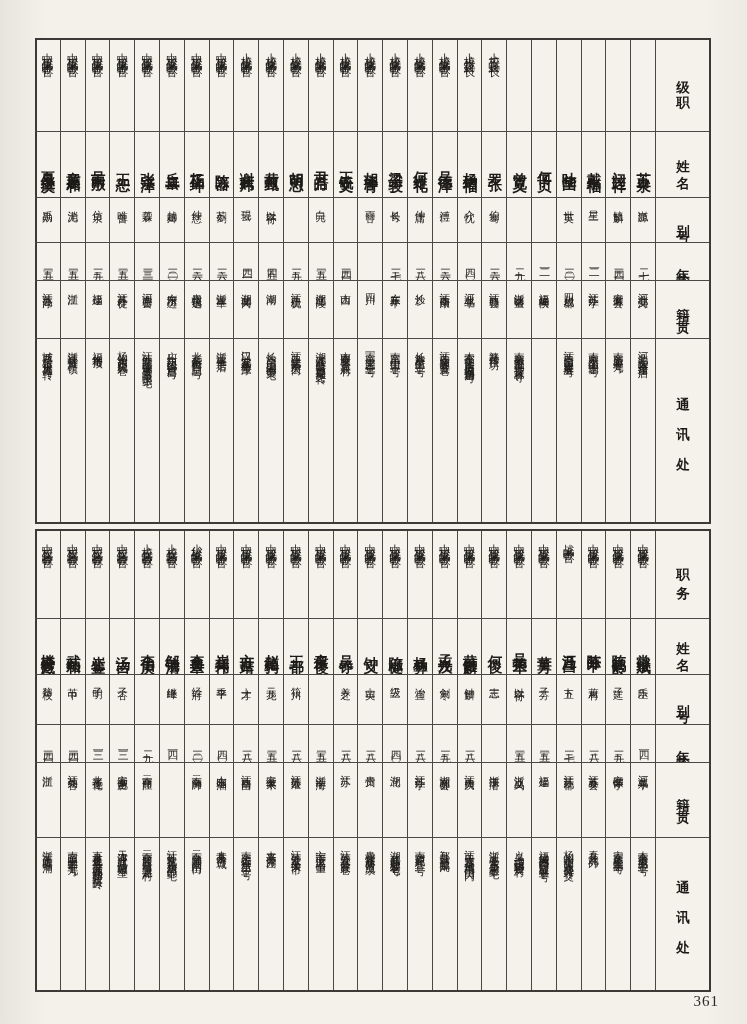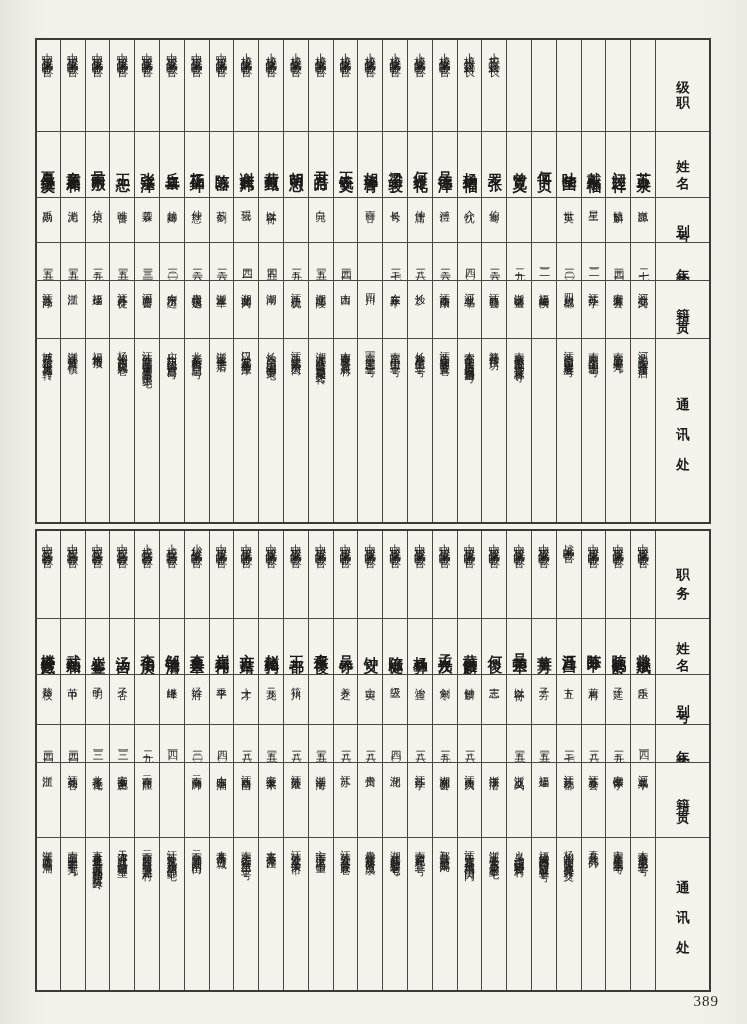--- a/index.html
+++ b/index.html
@@ -1150,13 +1150,13 @@
       </div>
       <div class="cell origin">
         <span class="v">浙江</span>
       </div>
       <div class="cell addr">
         <span class="v">浙江萧山县临浦</span>
       </div>
     </div>
   </div>
 
-<div id="page-number">389</div>
+<div id="page-number">361</div>
 
 </body></html>

